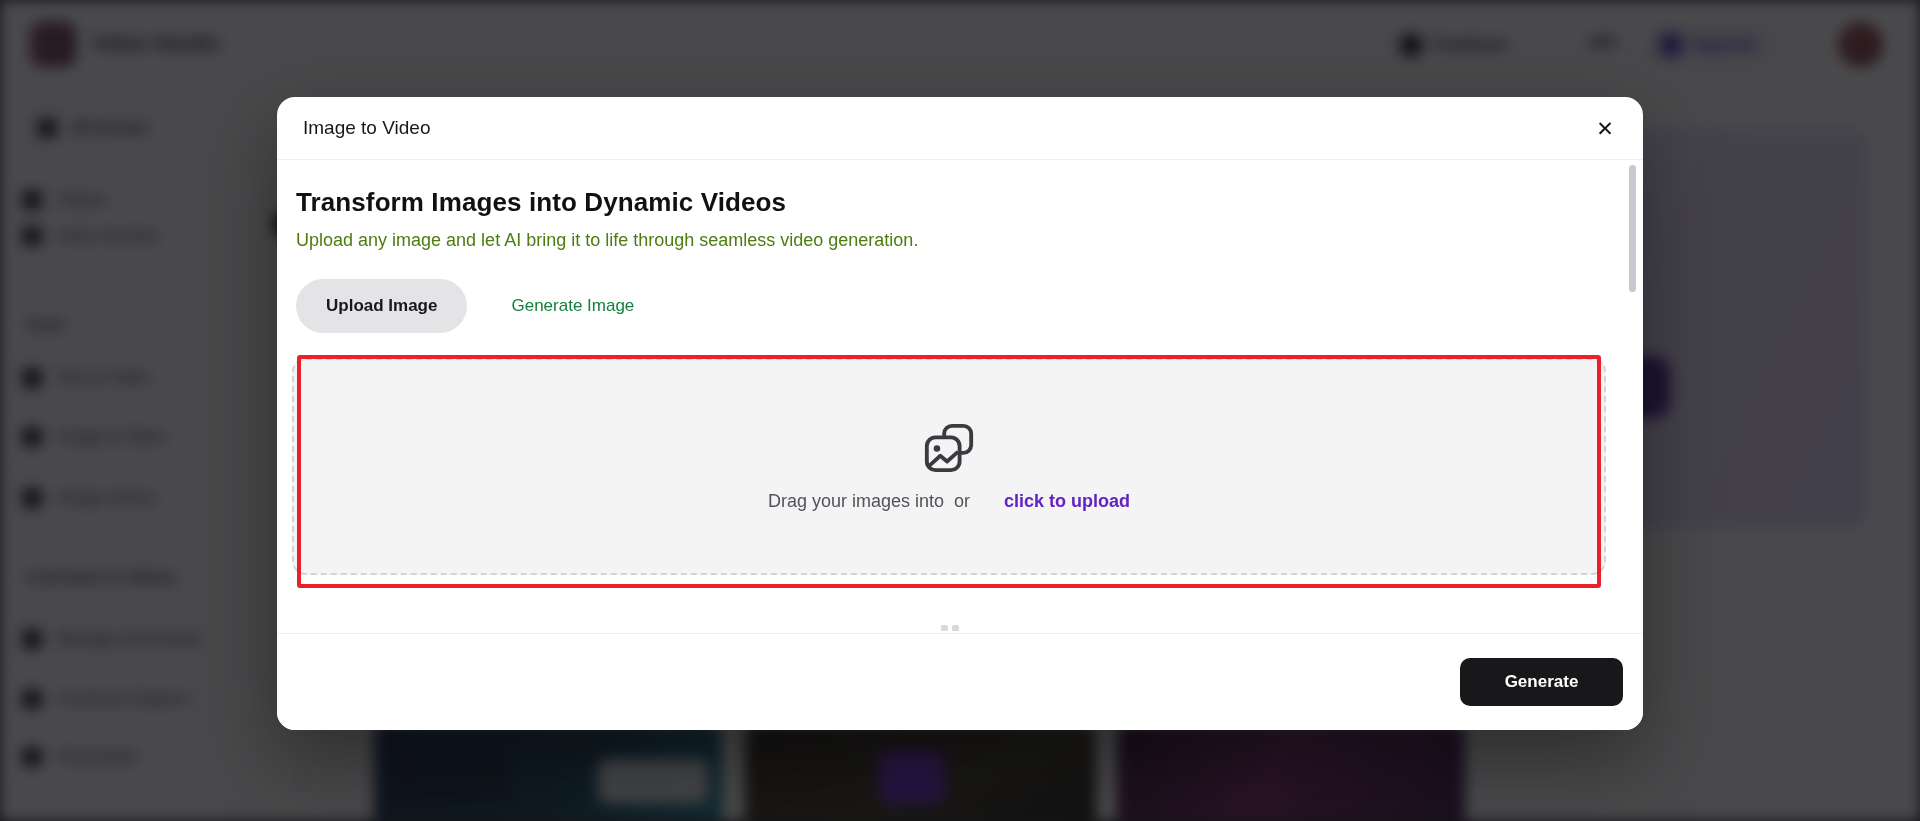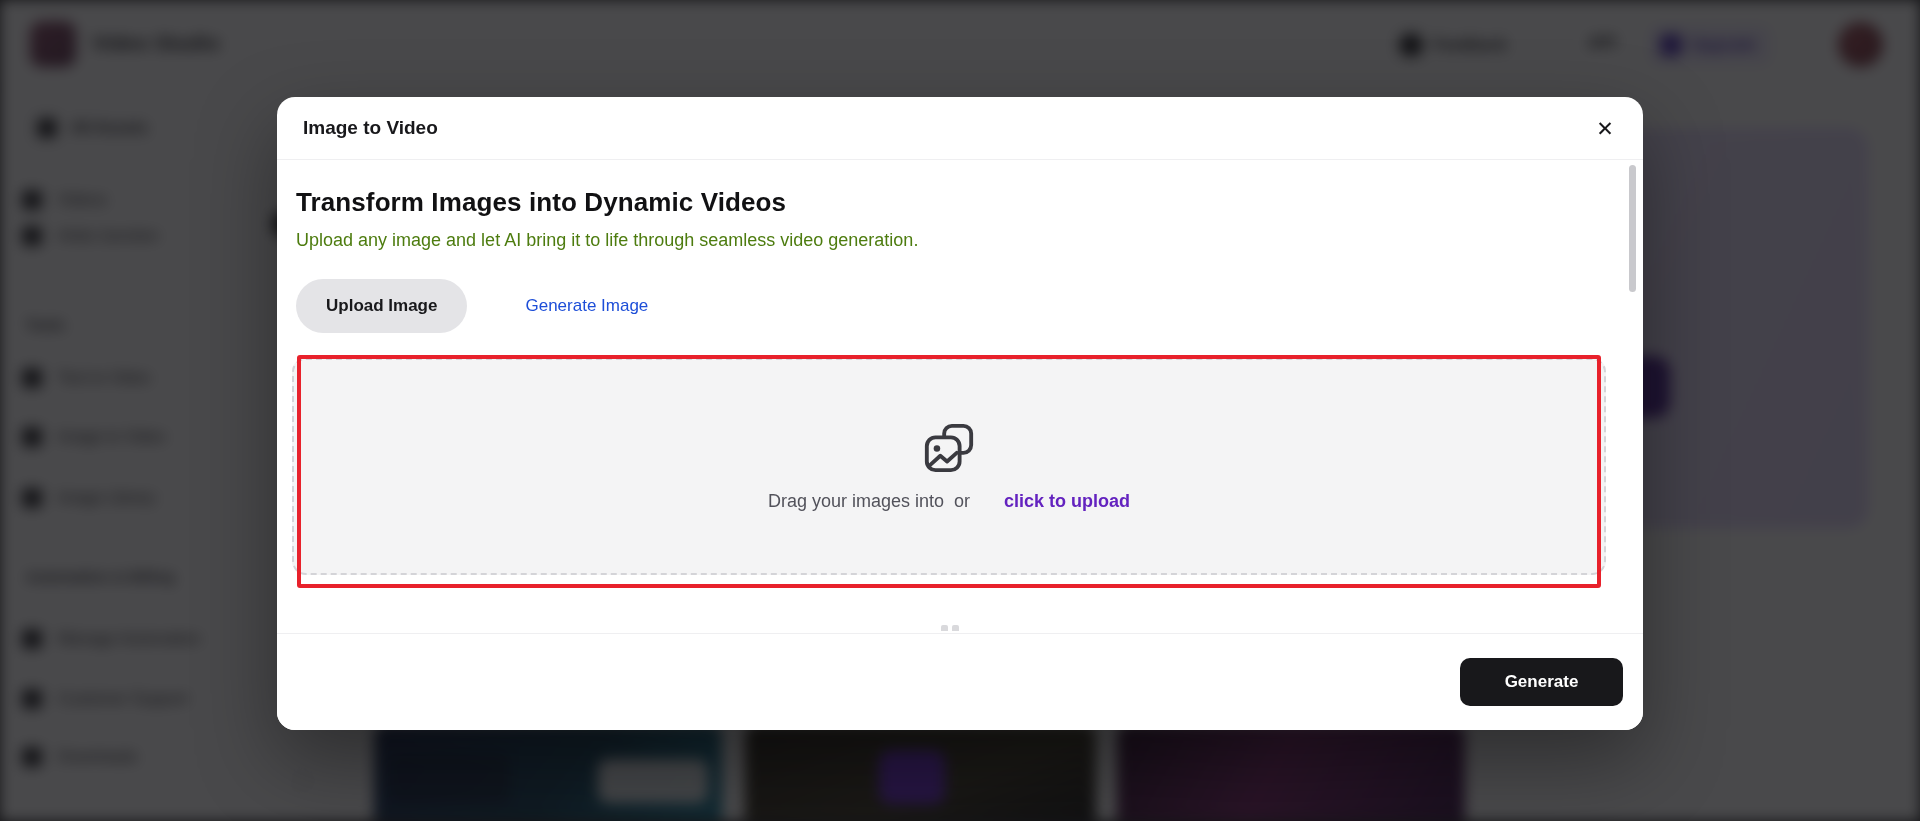--- a/index.html
+++ b/index.html
@@ -62,30 +62,30 @@
             background:linear-gradient(120deg,#2f0b2e 0%,#7a2168 45%,#3a0f46 100%); }
 
   
   .overlay { position:absolute; inset:0; background:rgba(16,16,18,0.76); }
 
   
   .modal { position:absolute; left:277px; top:97px; width:1366px; height:633px; background:#fff;
            border-radius:18px; box-shadow:0 30px 80px rgba(0,0,0,0.38); overflow:hidden; }
   .modal-header { position:relative; height:63px; border-bottom:1px solid #EFEFF1;
                   display:flex; align-items:center; padding:0 26px; }
-  .modal-title { font-size:19px; font-weight:700; color:#18181B; }
+  .modal-title { font-size:19px; font-weight:400; color:#18181B; }
   .close-btn { position:absolute; right:22px; top:16px; width:32px; height:32px; border:none; background:none;
                font-size:21px; color:#18181B; cursor:pointer; display:flex; align-items:center;
                justify-content:center; }
   .modal-body { position:relative; padding:27px 33px 0 19px; }
   .modal-heading { font-size:26px; font-weight:700; color:#111113; letter-spacing:0.1px; }
   .modal-subheading { margin-top:12px; font-size:18px; color:#4d7c0f; }
-  .tabs-row { margin-top:28px; display:flex; align-items:center; gap:28px; }
+  .tabs-row { margin-top:28px; display:flex; align-items:center; gap:14px; }
   .tab { height:54px; padding:0 30px; border:none; background:none; border-radius:999px;
-         font-size:17px; font-family:inherit; cursor:pointer; color:#1d4ed8; }
+         font-size:17px; font-family:inherit; cursor:pointer; color:#15803d; }
   .tab.active { background:#E4E4E7; color:#18181B; font-weight:600; }
   .dropzone { margin:25px 4px 0 -4px; height:217px; border:2px dashed #D4D4D8; border-radius:14px;
               background:#F4F4F5; display:flex; flex-direction:column; align-items:center;
               justify-content:center; gap:16px; cursor:pointer; }
   .dz-text { font-size:18px; color:#52525B; }
   .dz-text .or { margin:2px 10px; }
   .dz-link { font-weight:700; cursor:pointer;margin-left:24px; }
   .scroll-thumb { position:absolute; right:7px; top:68px; width:7px; height:127px; border-radius:4px;
                   background:#C9C9CD; }
   .cutoff-mark { position:absolute; left:664px; bottom:99px; width:18px; height:6px; display:flex; gap:4px; }

